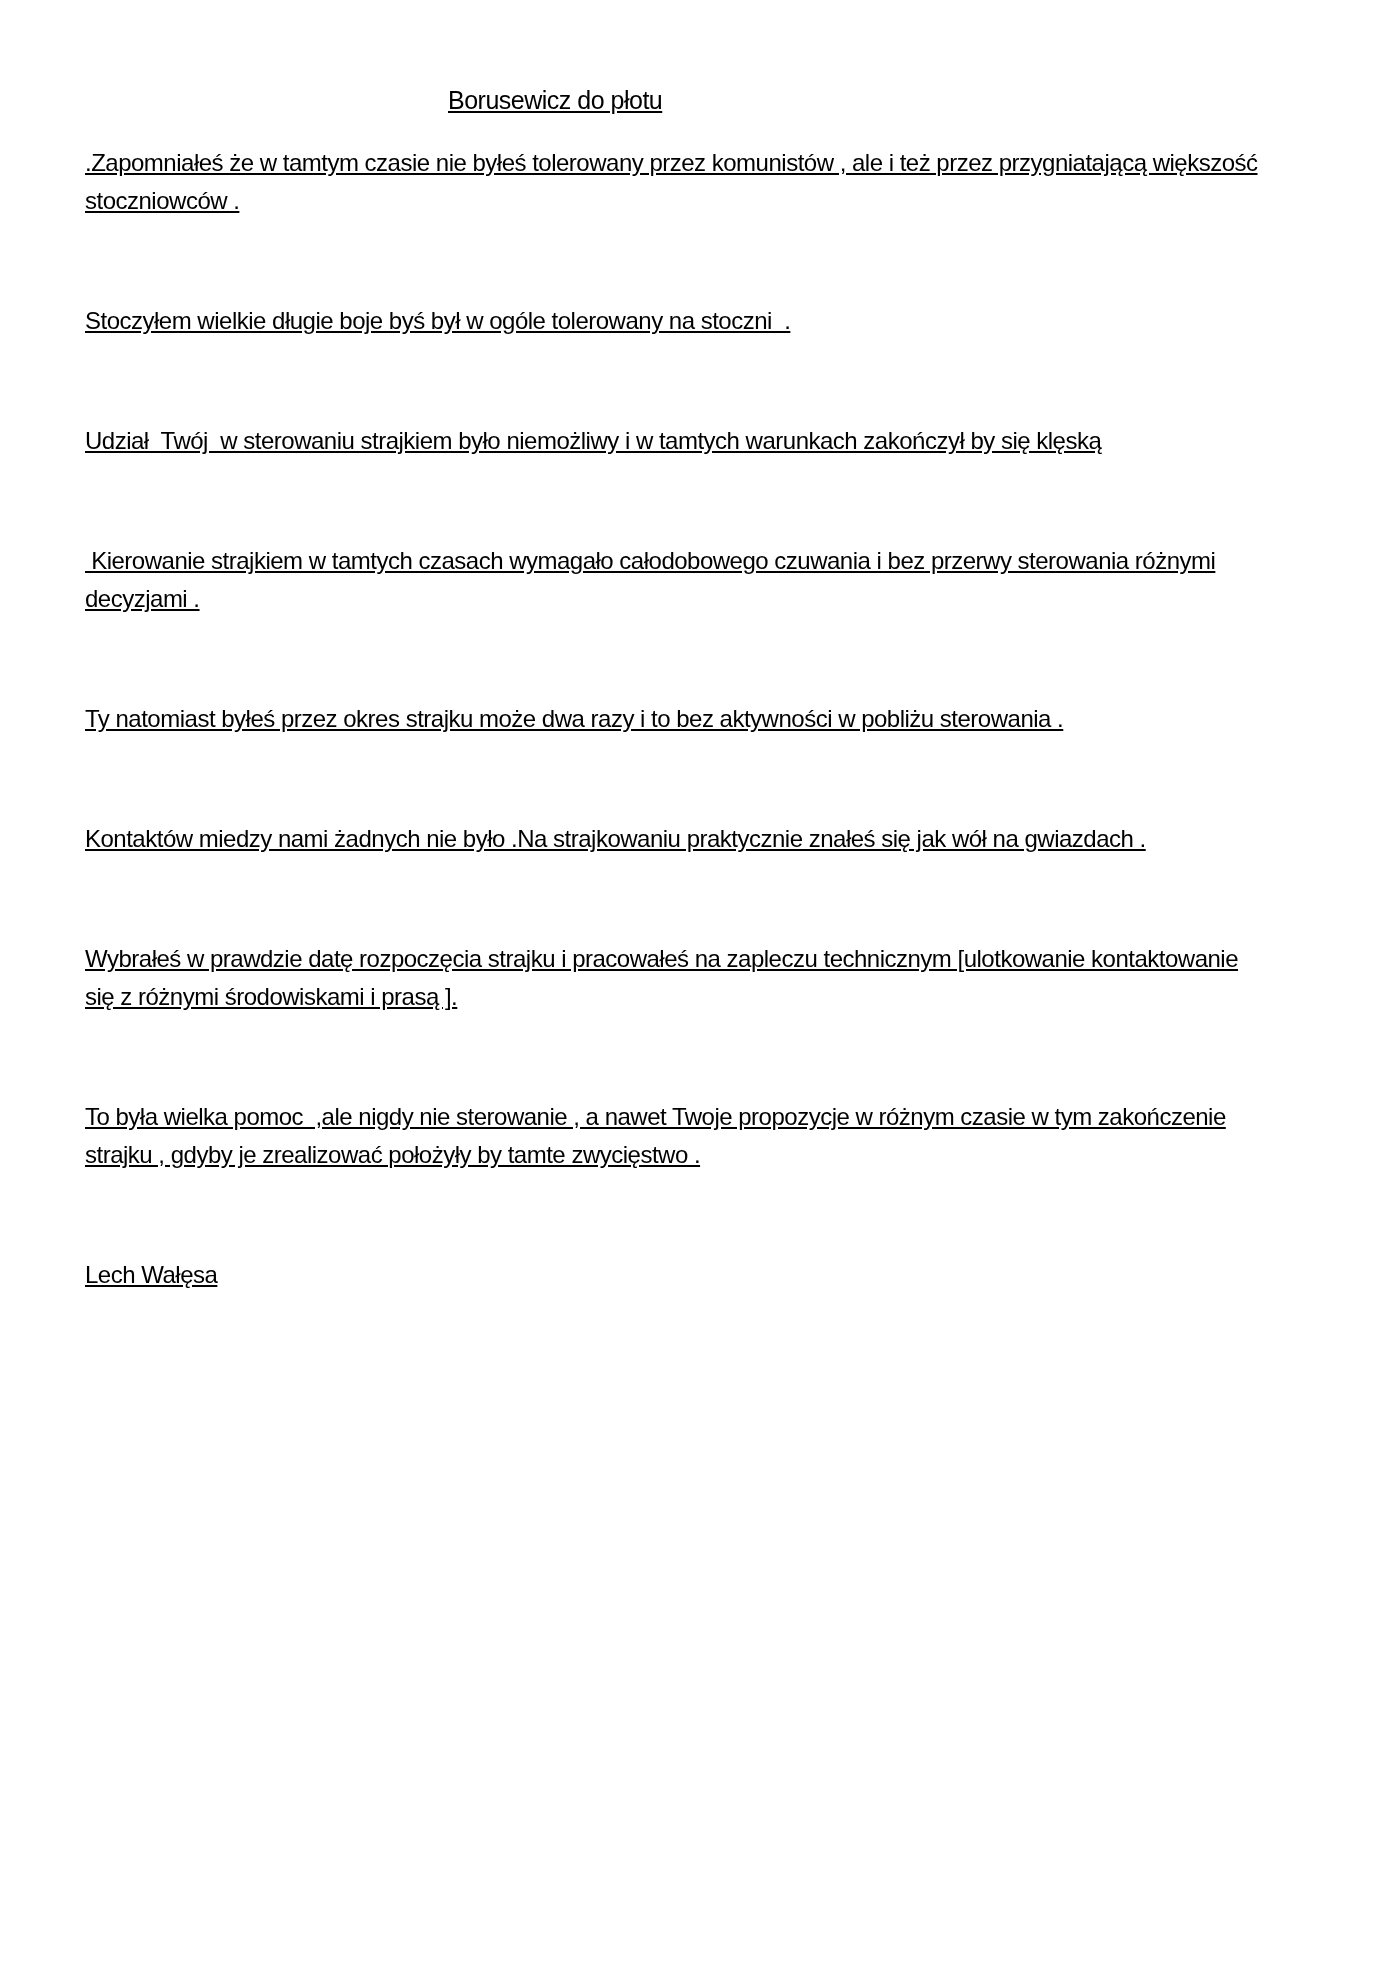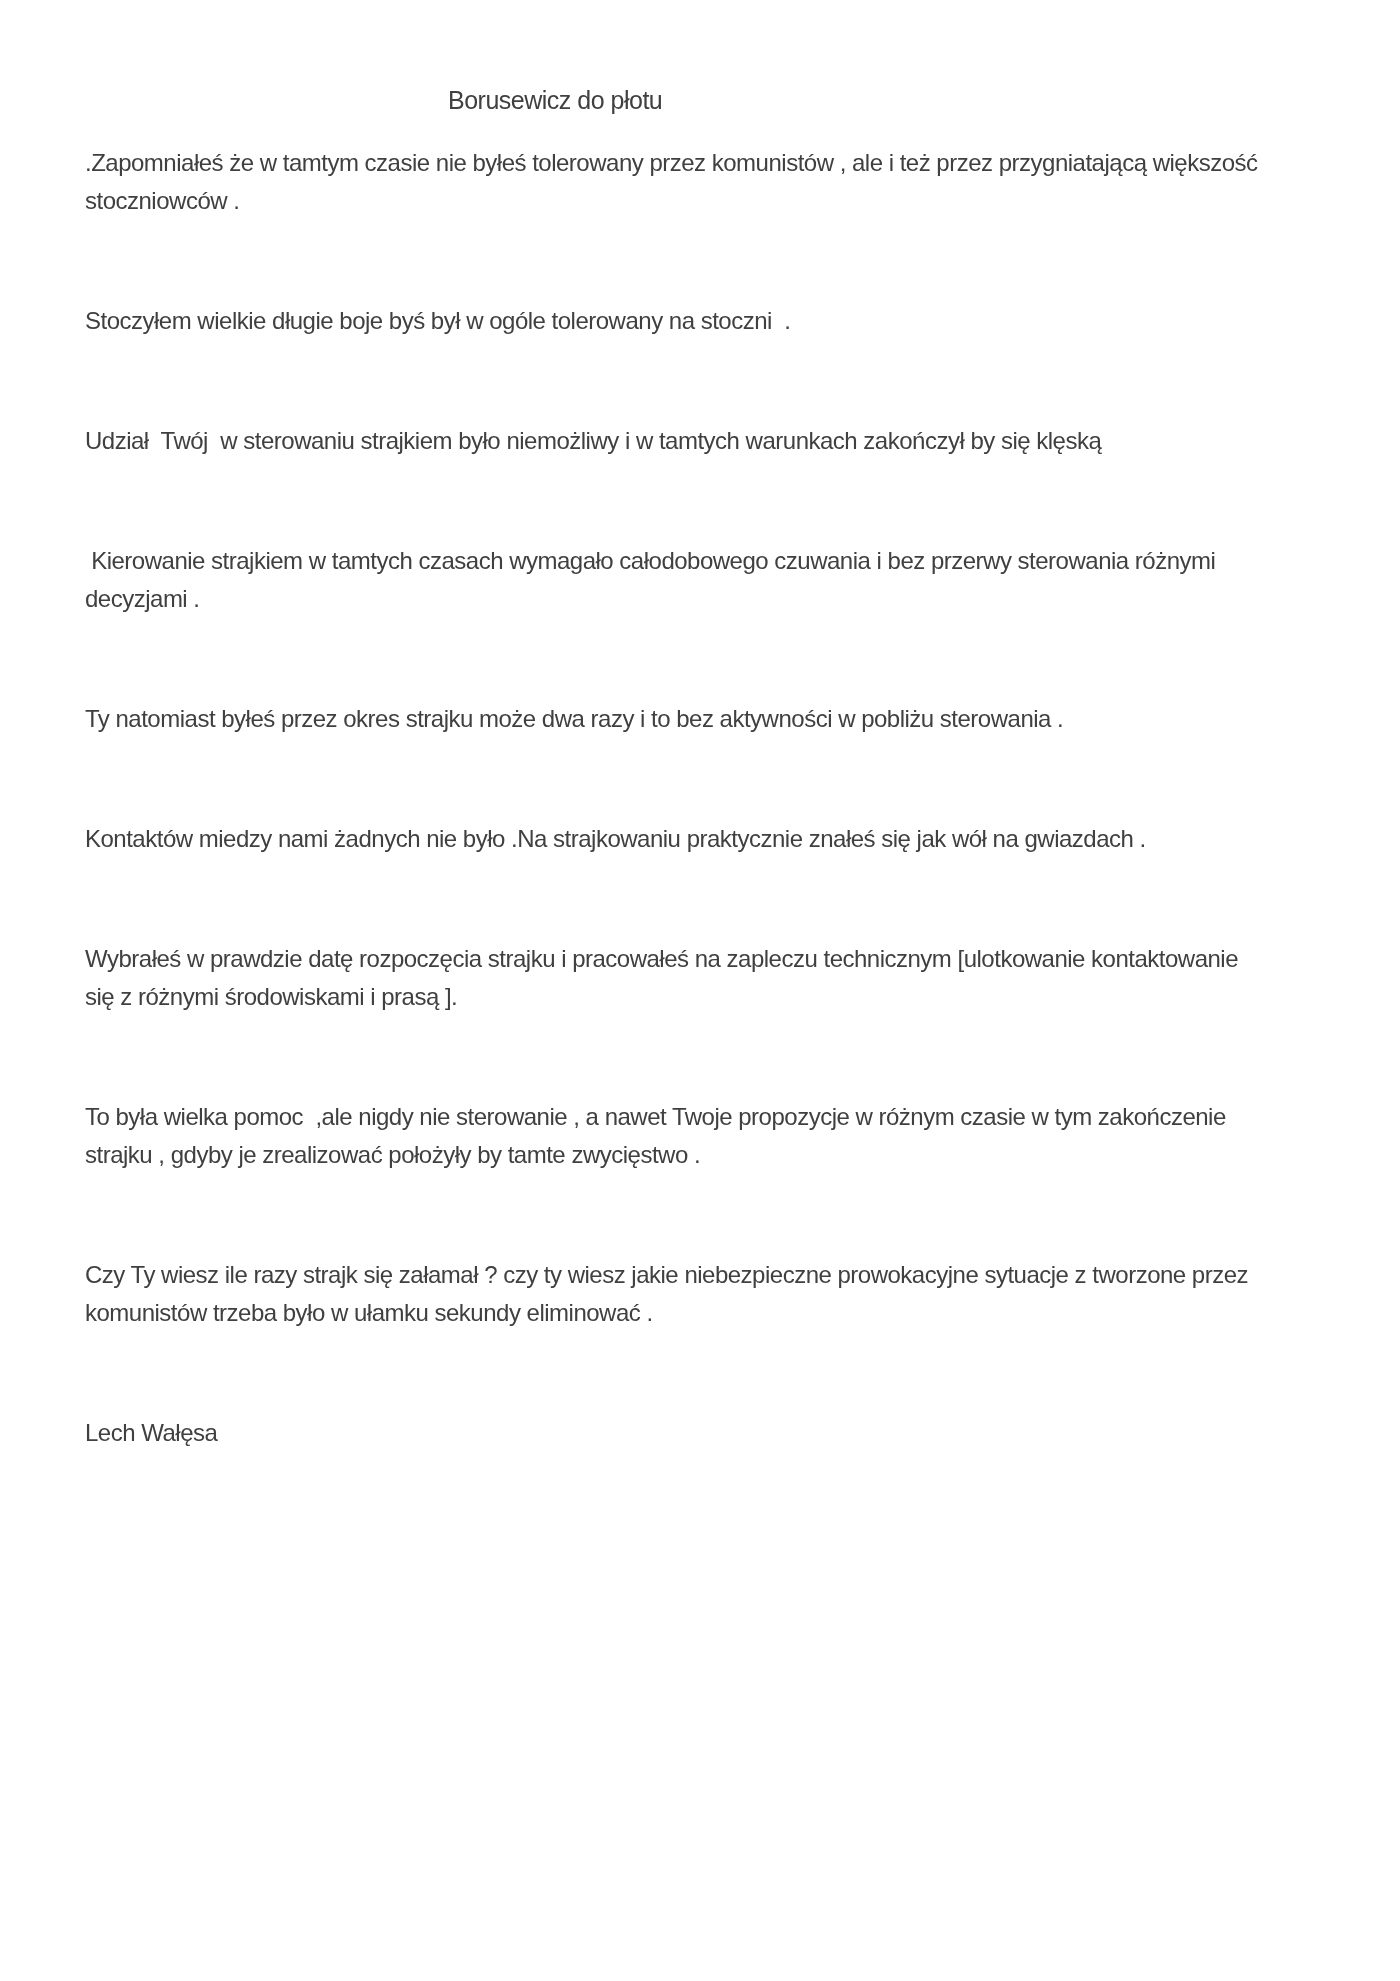--- a/index.html
+++ b/index.html
@@ -9,21 +9,22 @@
   }
   .page {
     position: relative;
     width: 1400px;
     min-height: 1981px;
     box-sizing: border-box;
     background: #ffffff;
     padding: 81px 0 40px 85px;
     overflow: hidden;
     font-family: "Liberation Sans", "DejaVu Sans", sans-serif;
-    color: #404040;
+    color: #000000;
+    text-decoration: underline;
   }
   .doc-title {
     font-size: 25px;
     line-height: 38px;
     letter-spacing: -0.5px;
     white-space: pre;
     padding-left: 363px;
     margin: 0 0 25px 0;
     font-weight: 400;
   }
@@ -53,17 +54,15 @@
   <p class="para">Stoczyłem wielkie długie boje byś był w ogóle tolerowany na stoczni  .</p>
   <p class="para">Udział  Twój  w sterowaniu strajkiem było niemożliwy i w tamtych warunkach zakończył by się klęską</p>
   <p class="para"> Kierowanie strajkiem w tamtych czasach wymagało całodobowego czuwania i bez przerwy sterowania różnymi
 decyzjami .</p>
   <p class="para">Ty natomiast byłeś przez okres strajku może dwa razy i to bez aktywności w pobliżu sterowania .</p>
   <p class="para">Kontaktów miedzy nami żadnych nie było .Na strajkowaniu praktycznie znałeś się jak wół na gwiazdach .</p>
   <p class="para">Wybrałeś w prawdzie datę rozpoczęcia strajku i pracowałeś na zapleczu technicznym [ulotkowanie kontaktowanie
 się z różnymi środowiskami i prasą ].</p>
   <p class="para">To była wielka pomoc  ,ale nigdy nie sterowanie , a nawet Twoje propozycje w różnym czasie w tym zakończenie
 strajku , gdyby je zrealizować położyły by tamte zwycięstwo .</p>
-  <p class="para">Czy Ty wiesz ile razy strajk się załamał ? czy ty wiesz jakie niebezpieczne prowokacyjne sytuacje z tworzone przez
-komunistów trzeba było w ułamku sekundy eliminować .</p>
 
   <div class="signature">Lech Wałęsa</div>
 </div>
 
 </body></html>

